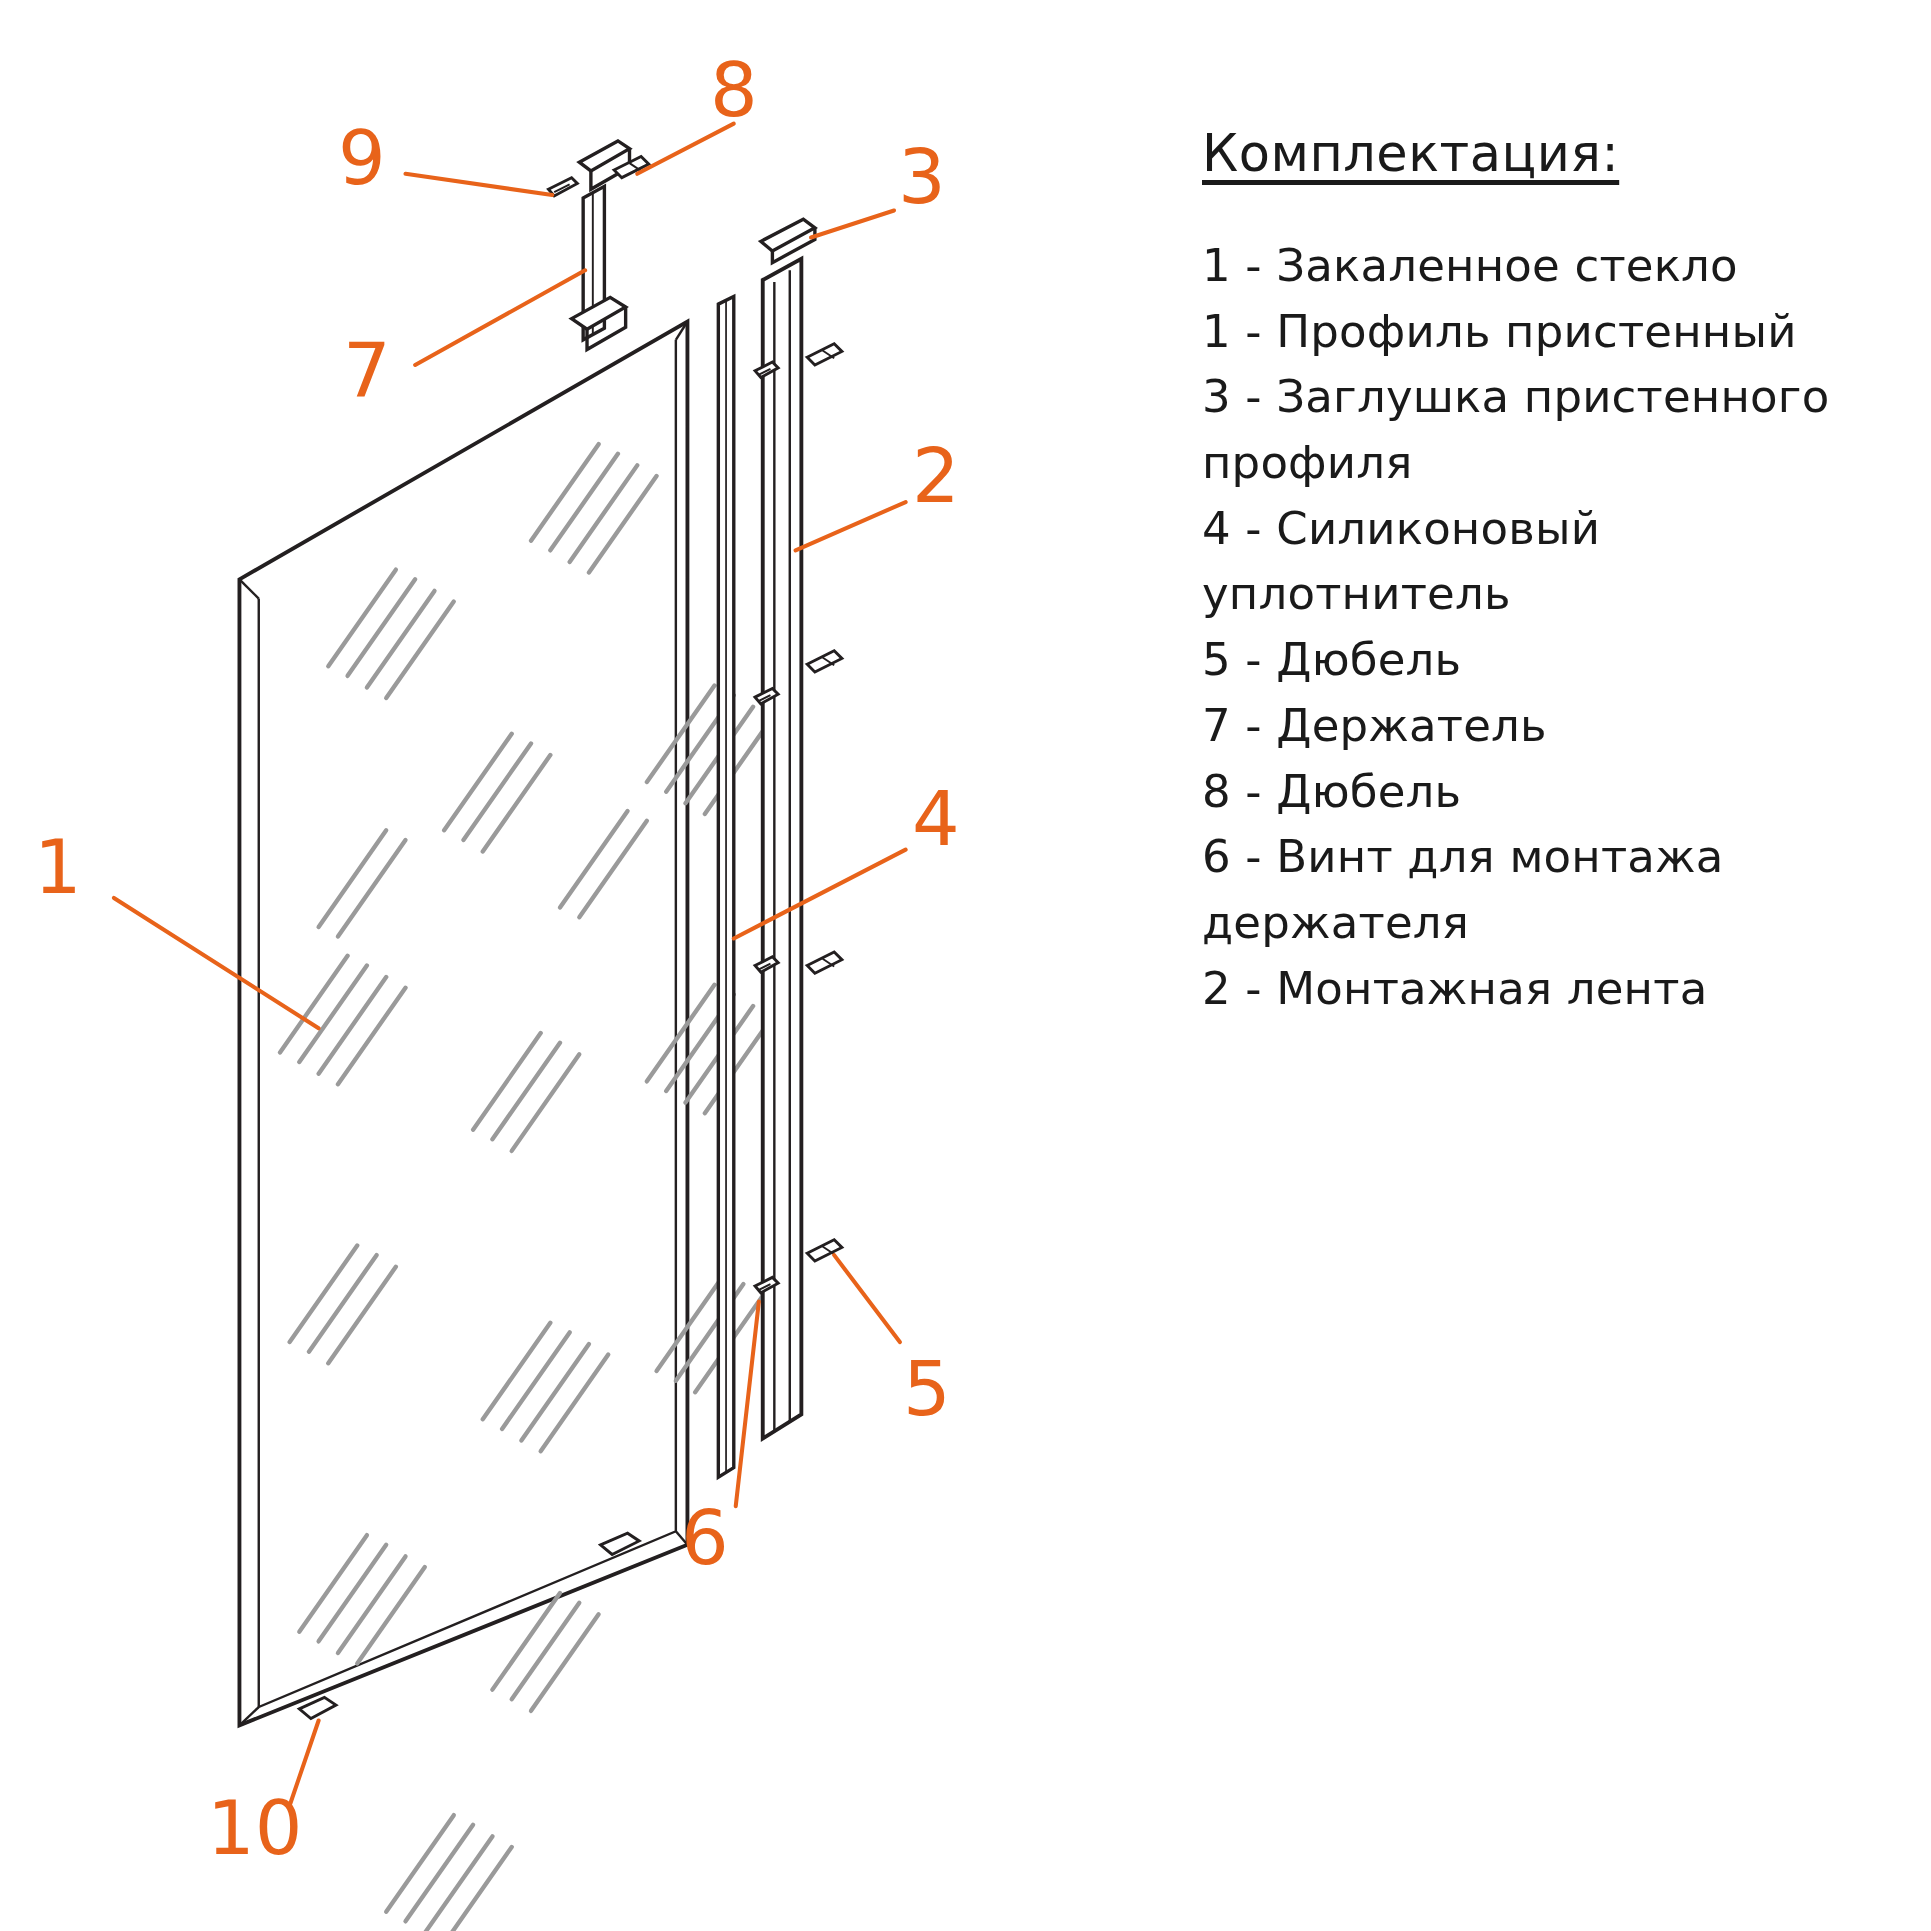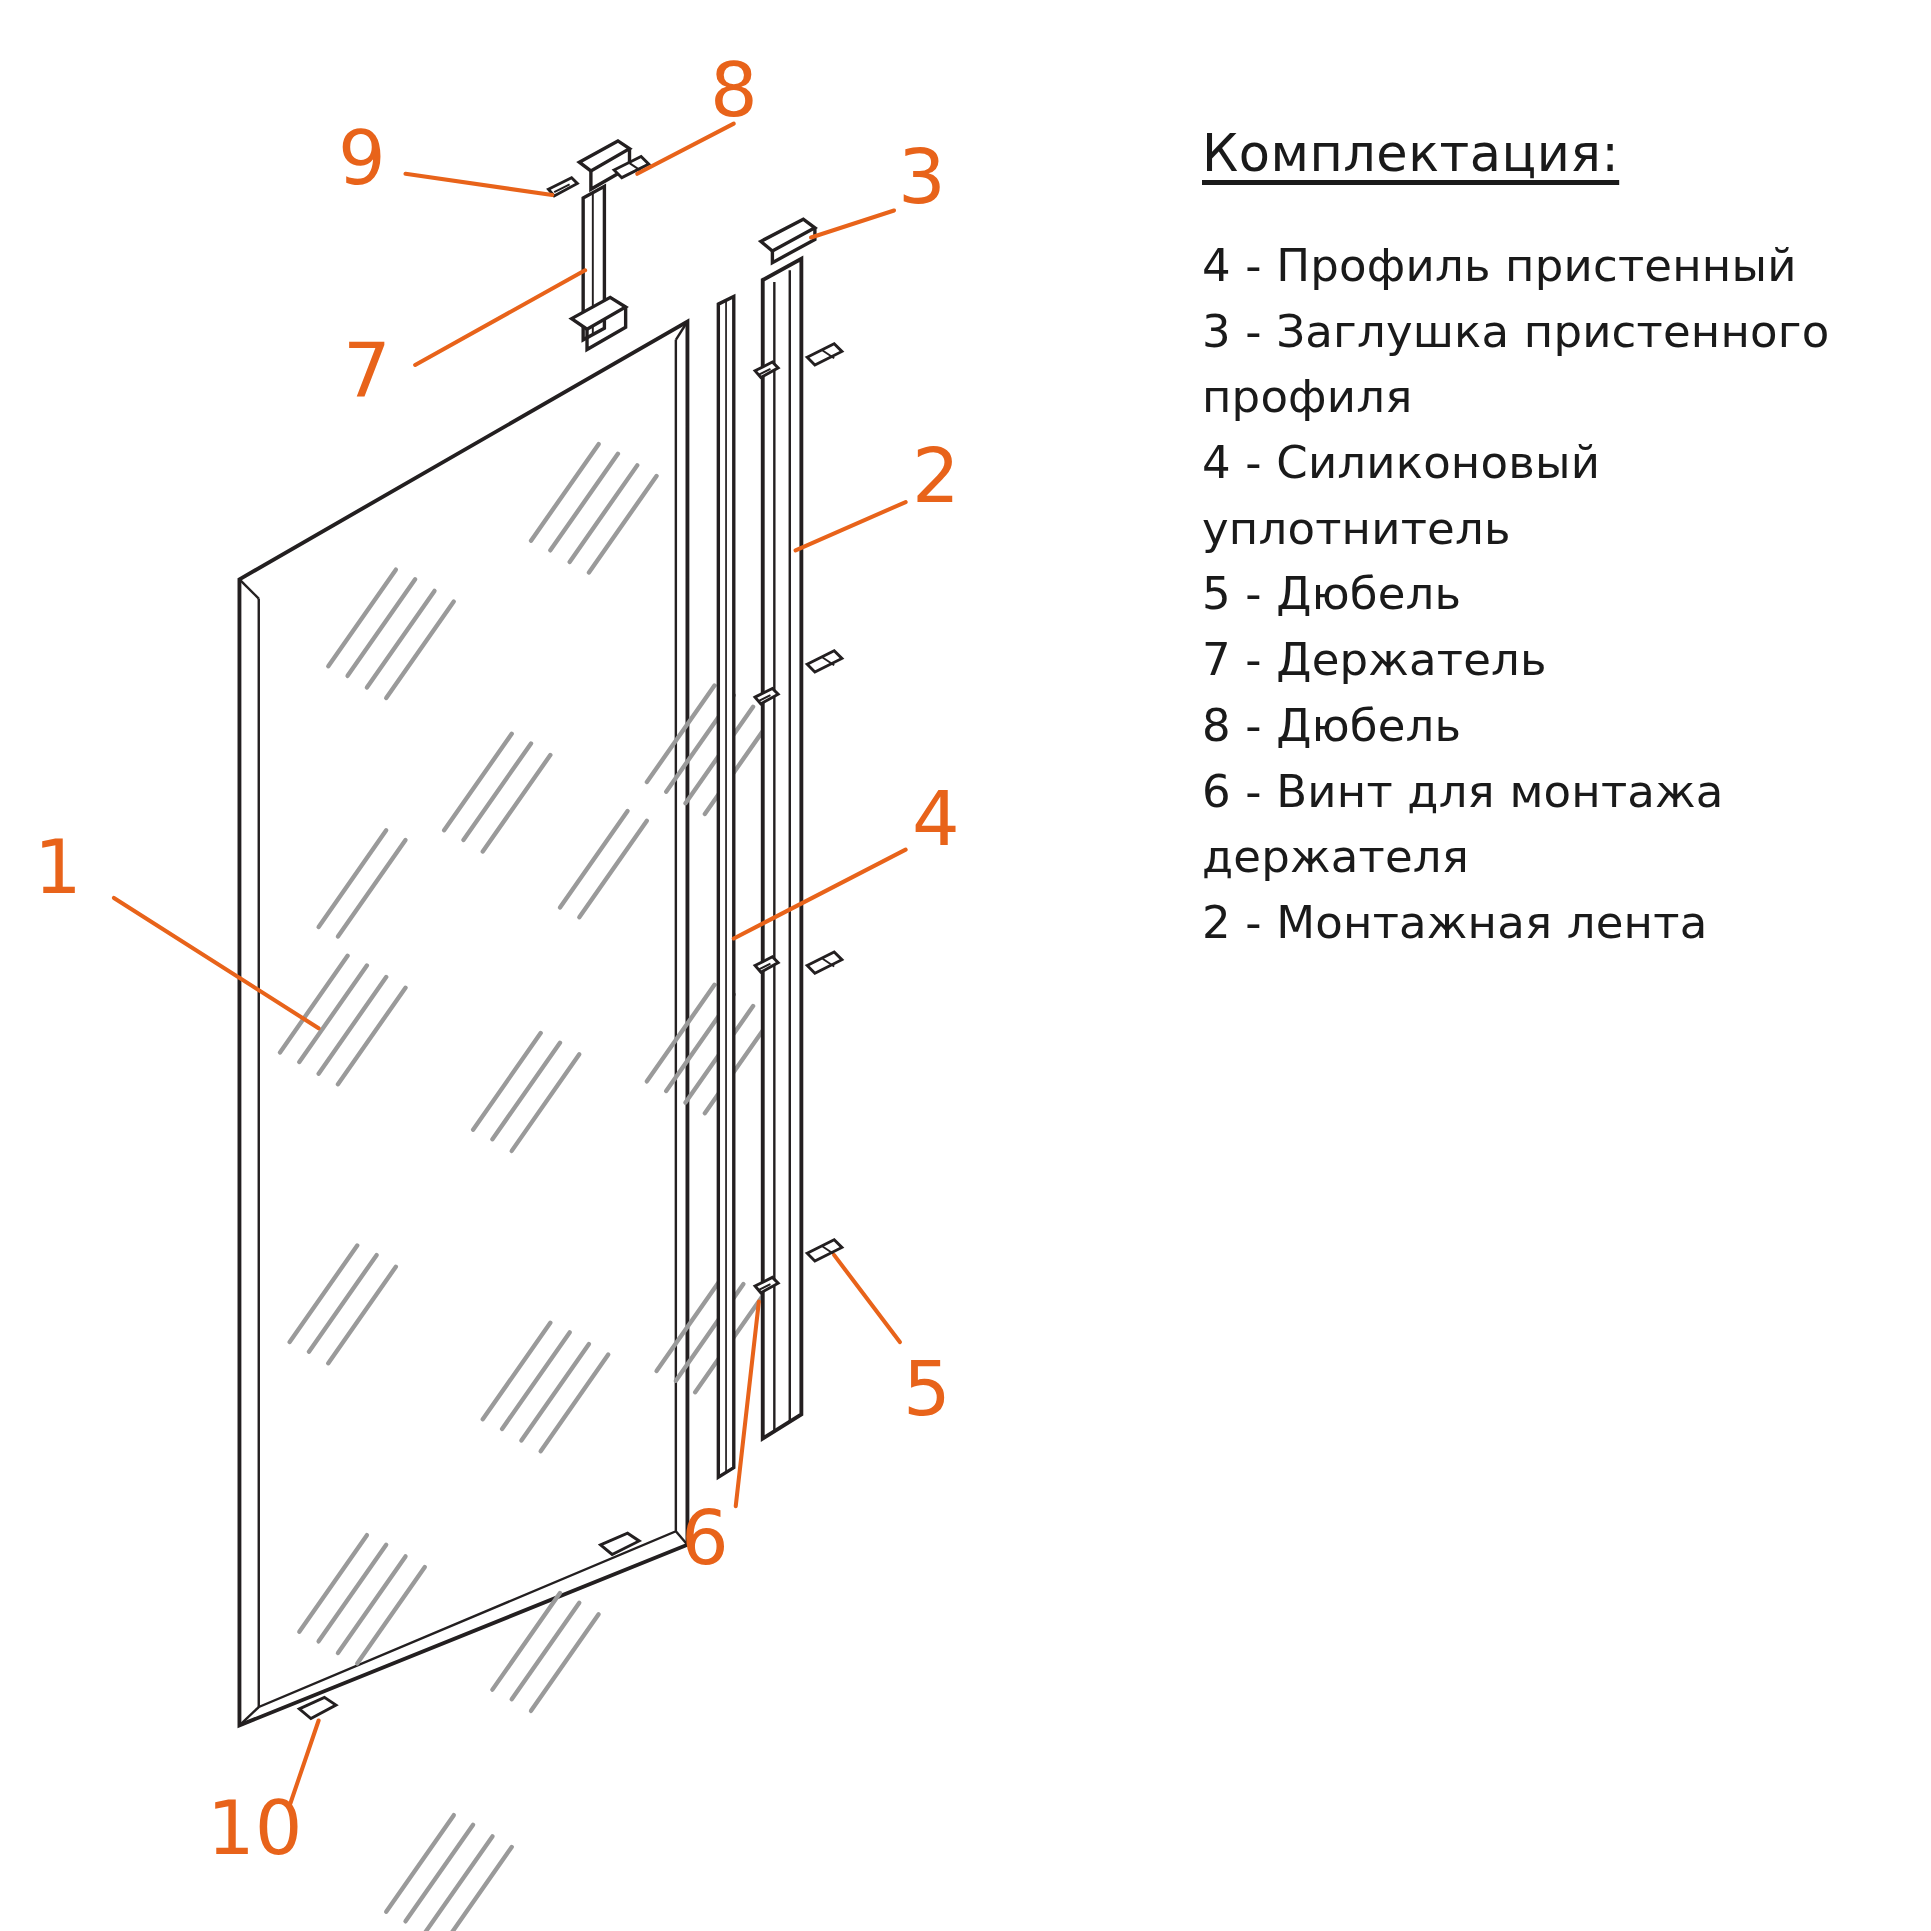--- a/index.html
+++ b/index.html
@@ -266,21 +266,22 @@
   <div class="callout-num" style="left:903px; top:1352px;">5</div>
   <div class="callout-num" style="left:681px; top:1501px;">6</div>
   <div class="callout-num" style="left:343px; top:333px;">7</div>
   <div class="callout-num" style="left:710px; top:53px;">8</div>
   <div class="callout-num" style="left:338px; top:121px;">9</div>
   <div class="callout-num" style="left:183px; top:1791px;margin-left:24px;">10</div>
 
   <div class="legend">
     <div class="legend-title">Комплектация:</div>
     <ul class="legend-list">
-      <li class="legend-item">4 - Профиль пристенный</li>
+      <li class="legend-item">1 - Закаленное стекло</li>
+      <li class="legend-item">1 - Профиль пристенный</li>
       <li class="legend-item">3 - Заглушка пристенного профиля</li>
       <li class="legend-item">4 - Силиконовый уплотнитель</li>
       <li class="legend-item">5 - Дюбель</li>
       <li class="legend-item">7 - Держатель</li>
       <li class="legend-item">8 - Дюбель</li>
       <li class="legend-item">6 - Винт для монтажа держателя</li>
       <li class="legend-item">2 - Монтажная лента</li>
     </ul>
   </div>
 

